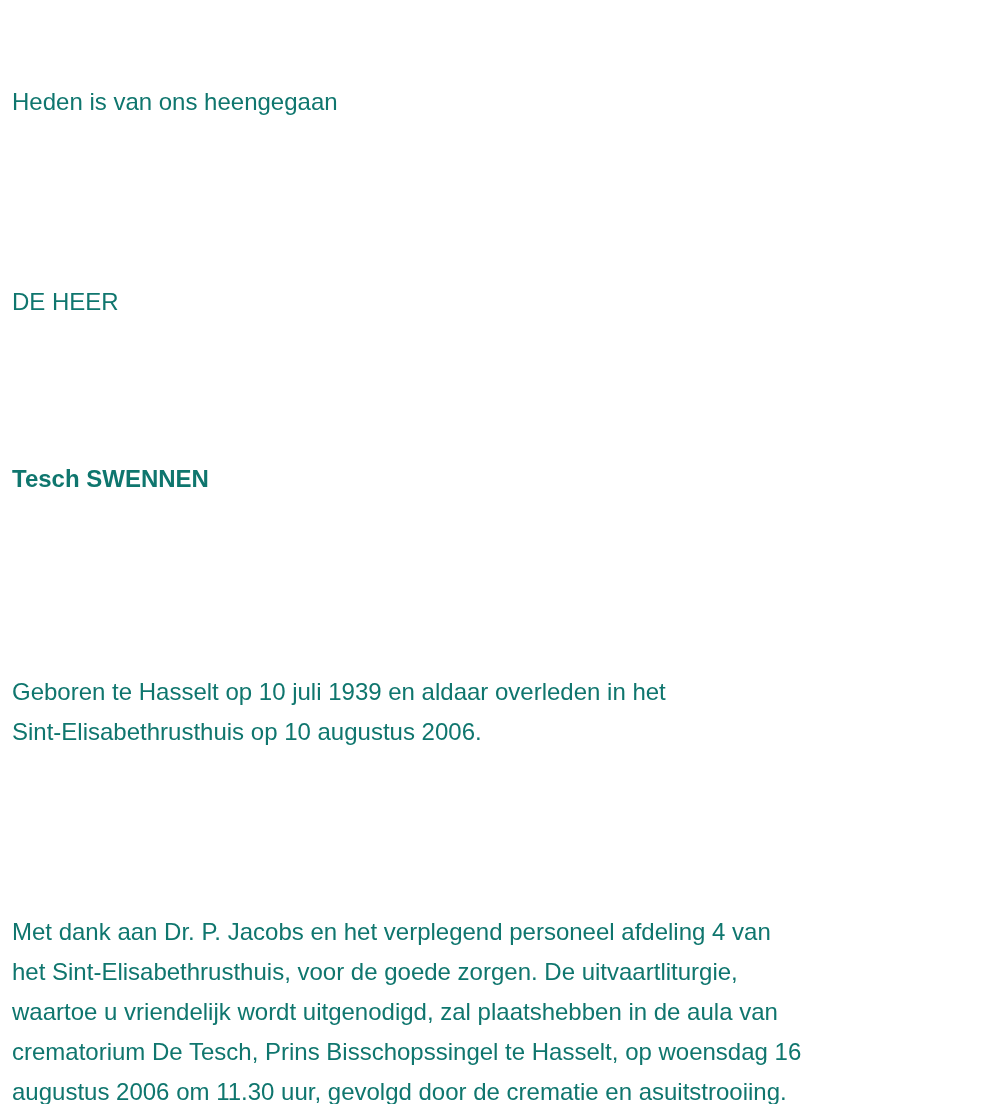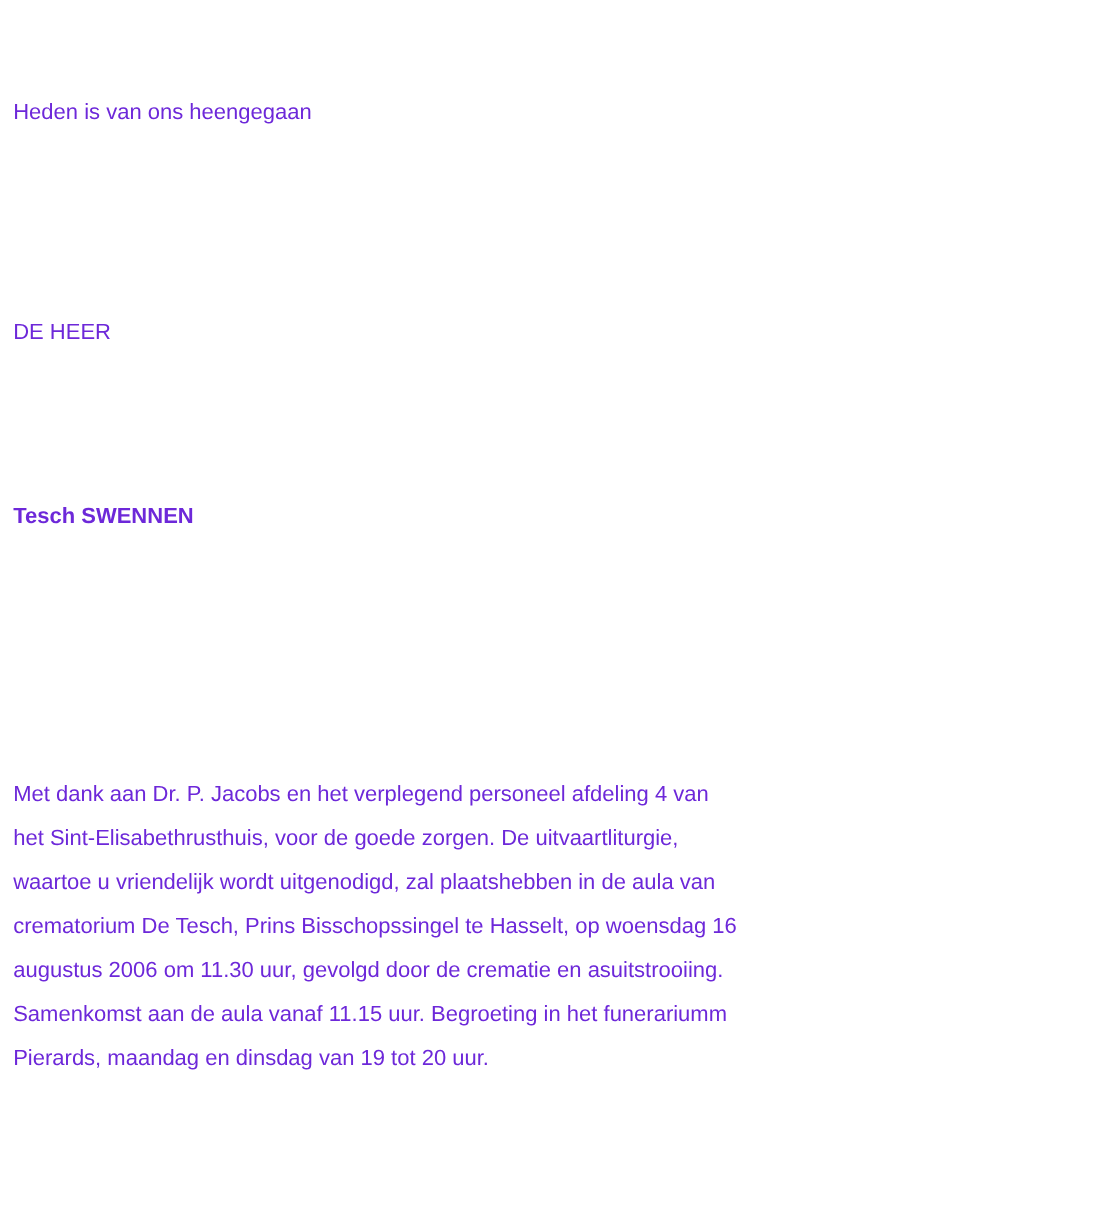--- a/index.html
+++ b/index.html
@@ -11,46 +11,48 @@
     height: 1104px;
     background: #ffffff;
     overflow: hidden;
     font-family: "Liberation Sans", sans-serif;
   }
   .page {
     box-sizing: border-box;
     width: 1000px;
     height: 1104px;
     padding: 2px 8px 0 12px;
-    color: #6d28d9;
-    font-size: 20px;
+    color: #0f766e;
+    font-size: 24px;
     line-height: 40px;
     white-space: pre; 
   }
   .page p {
     margin: 0 0 40px 0; 
   }
   .page p.salutation {
-    margin-bottom: 7px; 
+    margin-bottom: 17px; 
   }
   .page p.deceased-name {
     margin-bottom: 53px;
     font-weight: bold;
   }
 </style>
 </head>
 <body>
 
 <div class="page">
   <p>Heden is van ons heengegaan</p>
 
   <p class="salutation">DE HEER</p>
 
   <p class="deceased-name">Tesch SWENNEN</p>
 
+  <p>Geboren te Hasselt op 10 juli 1939 en aldaar overleden in het
+Sint-Elisabethrusthuis op 10 augustus 2006.</p>
 
   <p>Met dank aan Dr. P. Jacobs en het verplegend personeel afdeling 4 van
 het Sint-Elisabethrusthuis, voor de goede zorgen. De uitvaartliturgie,
 waartoe u vriendelijk wordt uitgenodigd, zal plaatshebben in de aula van
 crematorium De Tesch, Prins Bisschopssingel te Hasselt, op woensdag 16
 augustus 2006 om 11.30 uur, gevolgd door de crematie en asuitstrooiing.
 Samenkomst aan de aula vanaf 11.15 uur. Begroeting in het funerariumm
 Pierards, maandag en dinsdag van 19 tot 20 uur.</p>
 
   

